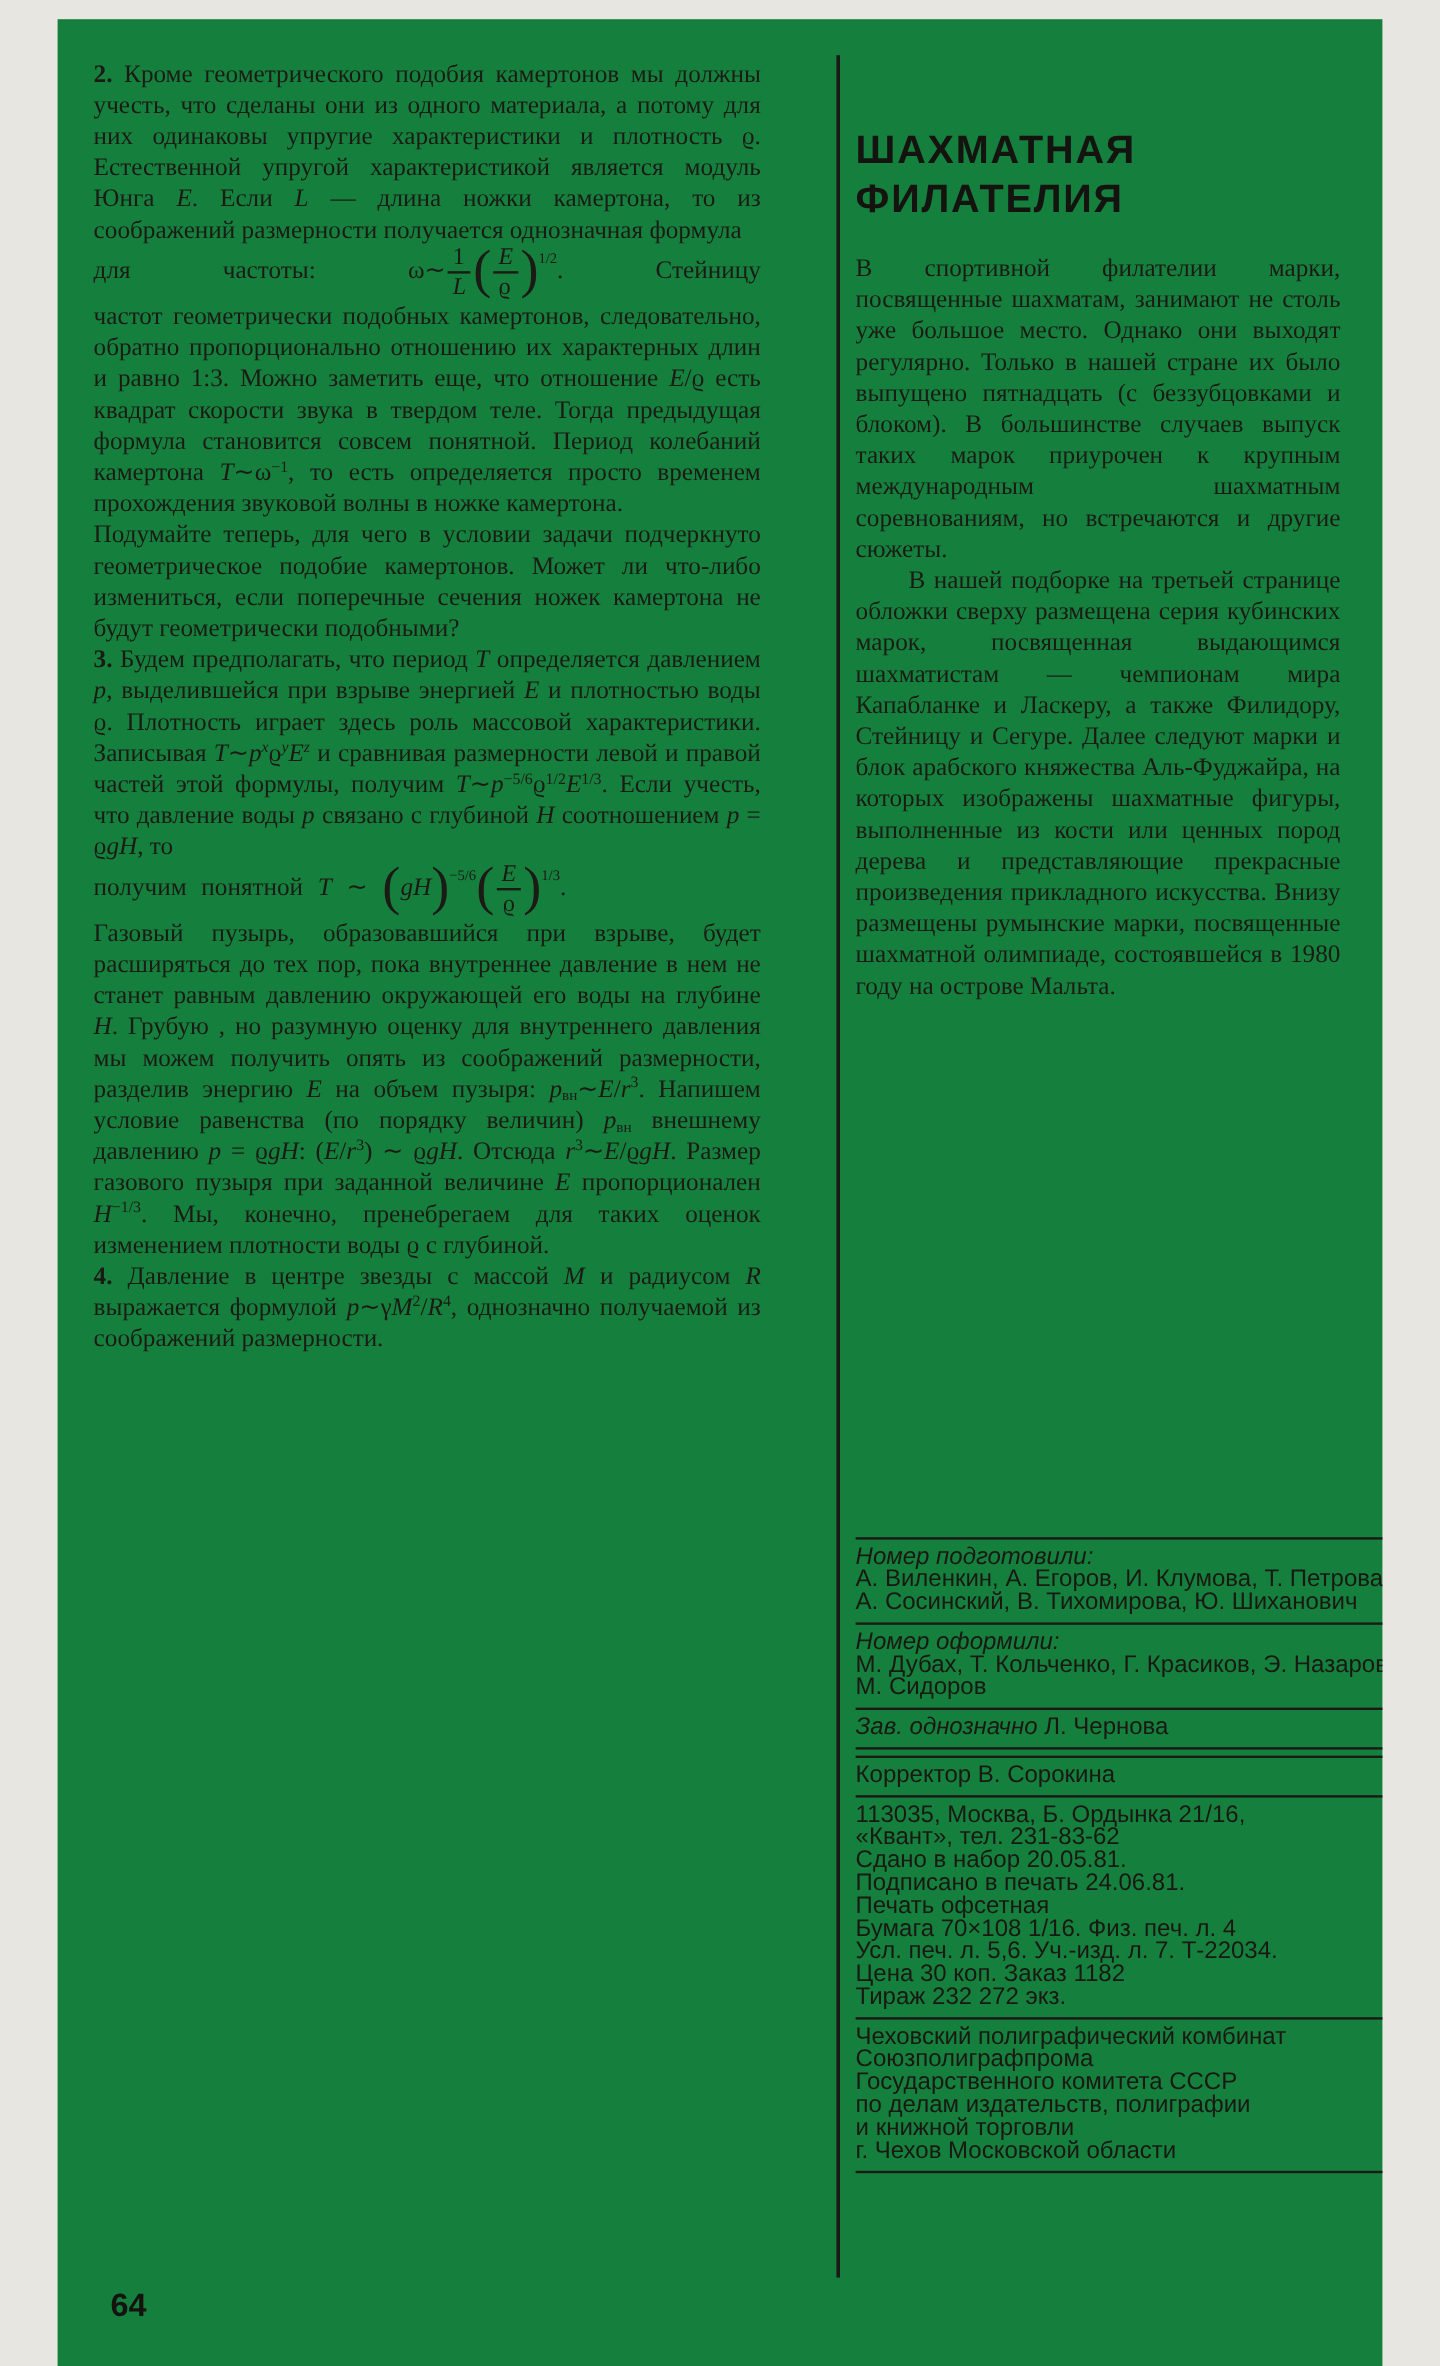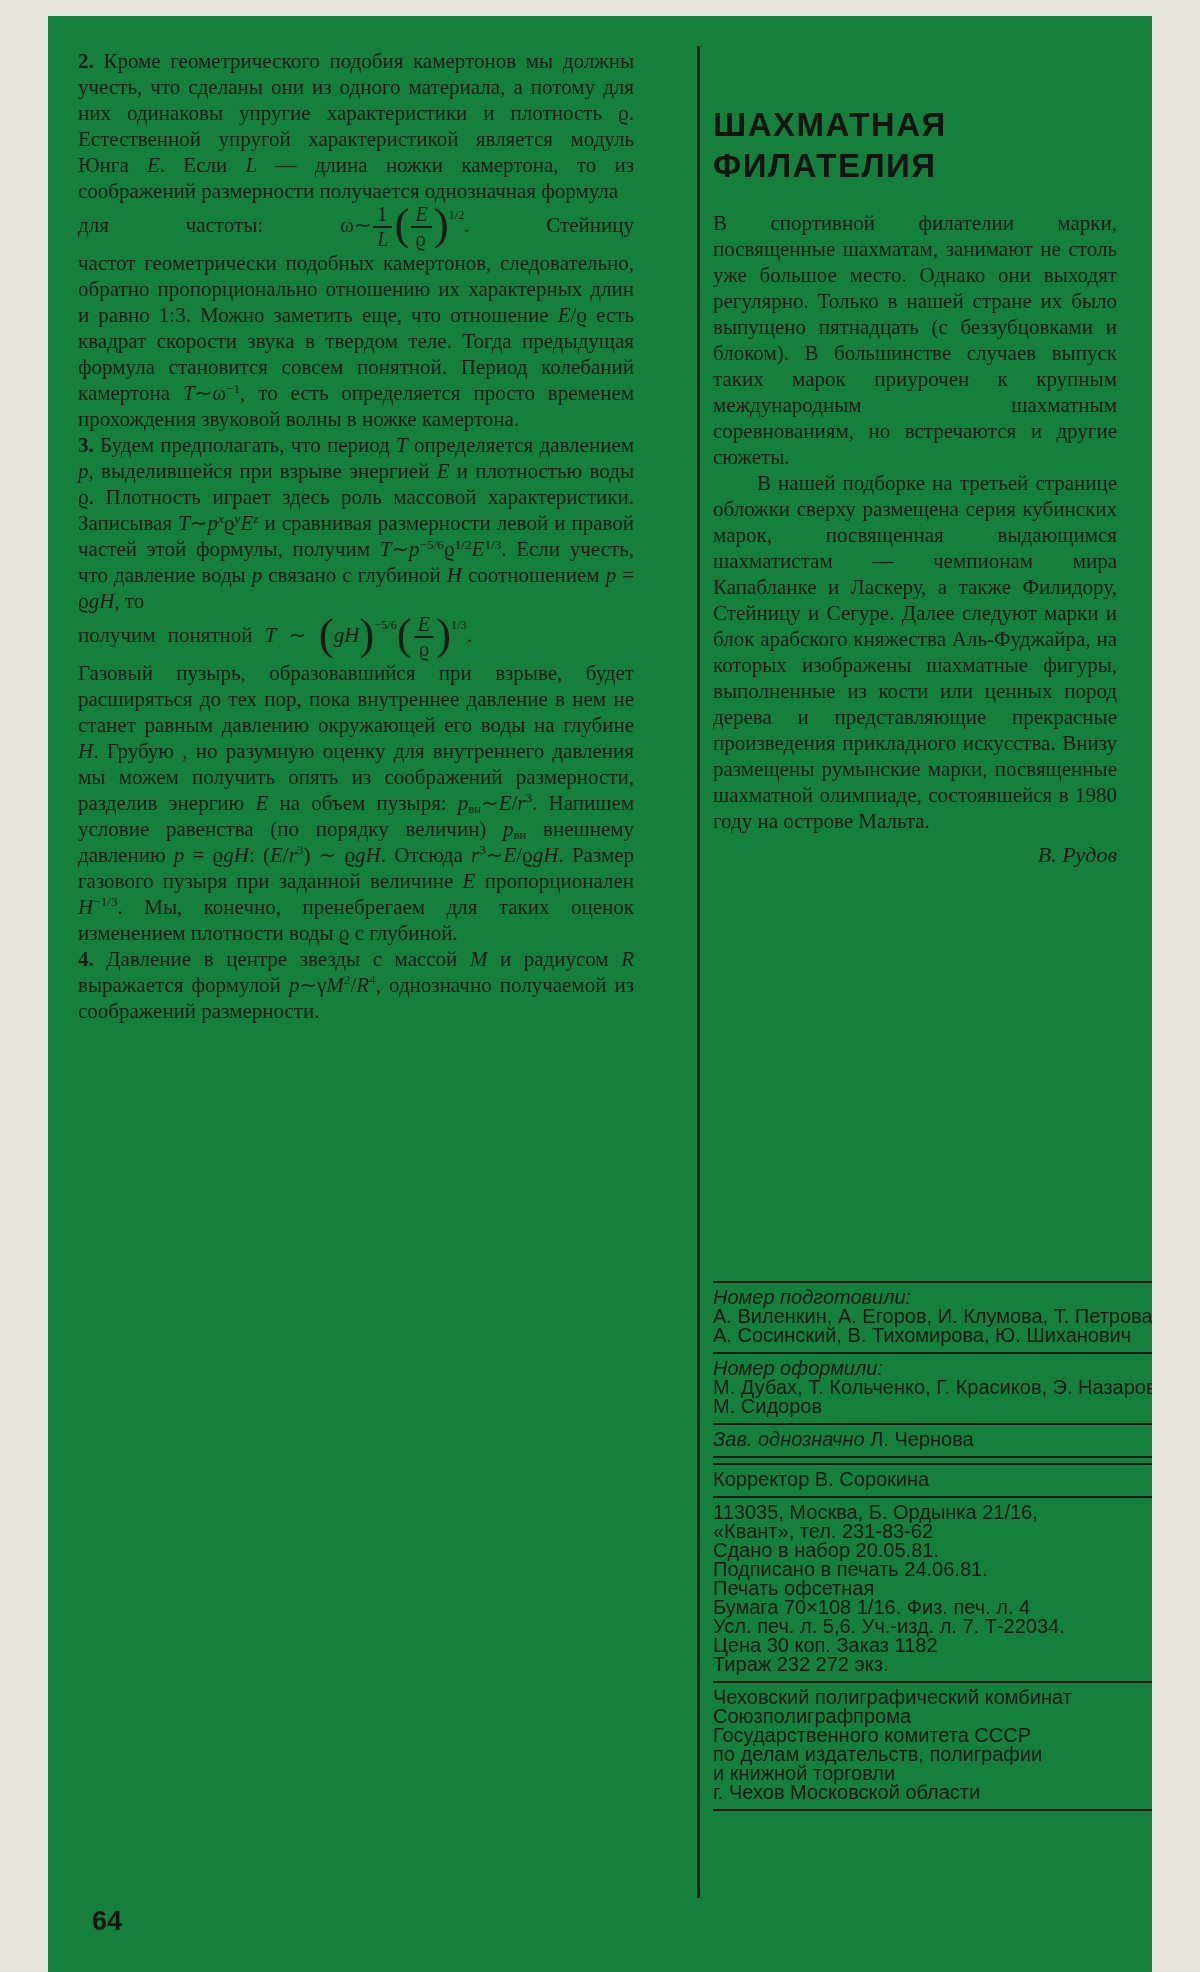--- a/index.html
+++ b/index.html
@@ -64,36 +64,36 @@
 </style>
 </head>
 <body>
 
 <div class="page">
 
   <div class="col-left">
     <p class="just"><span class="b">2. </span><span>Кроме геометрического подобия камертонов мы должны учесть, что сделаны они из одного материала, а потому для них одинаковы упругие характеристики и плотность ϱ. Естественной упругой характеристикой является модуль Юнга </span><span class="mi">E</span><span>. Если </span><span class="mi">L</span><span> — длина ножки камертона, то из соображений размерности получается однозначная формула</span></p>
     <p class="formula-line"><span>для частоты:</span><span> </span><span>ω∼</span><span class="frac"><span class="fn">1</span><span class="fd mi">L</span></span><span class="bigp">(</span><span class="frac"><span class="fn mi">E</span><span class="fd">ϱ</span></span><span class="bigp">)</span><sup>1/2</sup><span>. </span><span>Стейницу</span></p>
     <p class="just"><span>частот геометрически подобных камертонов, следовательно, обратно пропорционально отношению их характерных длин и равно 1:3. Можно заметить еще, что отношение </span><span class="mi">E</span><span>/ϱ есть квадрат скорости звука в твердом теле. Тогда предыдущая формула становится совсем понятной. Период колебаний камертона </span><span class="mi">T</span><span>∼ω</span><sup>−1</sup><span>, то есть определяется просто временем прохождения звуковой волны в ножке камертона.</span></p>
+    <p class="just"><span>Подумайте теперь, для чего в условии задачи подчеркнуто геометрическое подобие камертонов. Может ли что-либо измениться, если поперечные сечения ножек камертона не будут геометрически подобными?</span></p>
     <p class="just"><span class="b">3. </span><span>Будем предполагать, что период </span><span class="mi">T</span><span> определяется давлением </span><span class="mi">p</span><span>, выделившейся при взрыве энергией </span><span class="mi">E</span><span> и плотностью воды ϱ. Плотность играет здесь роль массовой характеристики. Записывая </span><span class="mi">T</span><span>∼</span><span class="mi">p</span><sup class="mi">x</sup><span>ϱ</span><sup class="mi">y</sup><span class="mi">E</span><sup class="mi">z</sup><span> и сравнивая размерности левой и правой частей этой формулы, получим </span><span class="mi">T</span><span>∼</span><span class="mi">p</span><sup>−5/6</sup><span>ϱ</span><sup>1/2</sup><span class="mi">E</span><sup>1/3</sup><span>. Если учесть, что давление воды </span><span class="mi">p</span><span> связано с глубиной </span><span class="mi">H</span><span> соотношением </span><span class="mi">p</span><span> = ϱ</span><span class="mi">gH</span><span>, то</span></p>
     <p class="formula-left"><span>получим понятной </span><span class="mi">T</span><span> ∼ </span><span class="bigp">(</span><span class="mi">gH</span><span class="bigp">)</span><sup>−5/6</sup><span class="bigp">(</span><span class="frac"><span class="fn mi">E</span><span class="fd">ϱ</span></span><span class="bigp">)</span><sup>1/3</sup><span>.</span></p>
     <p class="just"><span>Газовый пузырь, образовавшийся при взрыве, будет расширяться до тех пор, пока внутреннее давление в нем не станет равным давлению окружающей его воды на глубине </span><span class="mi">H</span><span>. Грубую , но разумную оценку для внутреннего давления мы можем получить опять из соображений размерности, разделив энергию </span><span class="mi">E</span><span> на объем пузыря: </span><span class="mi">p</span><sub>вн</sub><span>∼</span><span class="mi">E</span><span>/</span><span class="mi">r</span><sup>3</sup><span>. Напишем условие равенства (по порядку величин) </span><span class="mi">p</span><sub>вн</sub><span> внешнему давлению </span><span class="mi">p</span><span> = ϱ</span><span class="mi">gH</span><span>: (</span><span class="mi">E</span><span>/</span><span class="mi">r</span><sup>3</sup><span>) ∼ ϱ</span><span class="mi">gH</span><span>. Отсюда </span><span class="mi">r</span><sup>3</sup><span>∼</span><span class="mi">E</span><span>/ϱ</span><span class="mi">gH</span><span>. Размер газового пузыря при заданной величине </span><span class="mi">E</span><span> пропорционален </span><span class="mi">H</span><sup>−1/3</sup><span>. Мы, конечно, пренебрегаем для таких оценок изменением плотности воды ϱ с глубиной.</span></p>
     <p class="just"><span class="b">4. </span><span>Давление в центре звезды с массой </span><span class="mi">M</span><span> и радиусом </span><span class="mi">R</span><span> выражается формулой </span><span class="mi">p</span><span>∼γ</span><span class="mi">M</span><sup>2</sup><span>/</span><span class="mi">R</span><sup>4</sup><span>, однозначно получаемой из соображений размерности.</span></p>
   </div>
 
   <div class="divider"></div>
 
   <div class="col-right">
     <h1 class="article-title">
       <span>ШАХМАТНАЯ</span><br>
       <span>ФИЛАТЕЛИЯ</span>
     </h1>
     <p class="rjust">В спортивной филателии марки, посвященные шахматам, занимают не столь уже большое место. Однако они выходят регулярно. Только в нашей стране их было выпущено пятнадцать (с беззубцовками и блоком). В большинстве случаев выпуск таких марок приурочен к крупным международным шахматным соревнованиям, но встречаются и другие сюжеты.</p>
     <p class="rjust indent">В нашей подборке на третьей странице обложки сверху размещена серия кубинских марок, посвященная выдающимся шахматистам — чемпионам мира Капабланке и Ласкеру, а также Филидору, Стейницу и Сегуре. Далее следуют марки и блок арабского княжества Аль-Фуджайра, на которых изображены шахматные фигуры, выполненные из кости или ценных пород дерева и представляющие прекрасные произведения прикладного искусства. Внизу размещены румынские марки, посвященные шахматной олимпиаде, состоявшейся в 1980 году на острове Мальта.</p>
-    <div class="author">В. Рудов</div>
 
     <div class="credits">
       <div class="rule"></div>
       <div class="credit"><span class="mi">Номер подготовили:</span><br><span>А. Виленкин, А. Егоров, И. Клумова, Т. Петрова,</span><br><span>А. Сосинский, В. Тихомирова, Ю. Шиханович</span></div>
       <div class="rule"></div>
       <div class="credit"><span class="mi">Номер оформили:</span><br><span>М. Дубах, Т. Кольченко, Г. Красиков, Э. Назаров,</span><br><span>М. Сидоров</span></div>
       <div class="rule"></div>
       <div class="credit"><span class="mi">Зав. однозначно </span><span>Л. Чернова</span></div>
       <div class="rule"></div>
       <div class="rule"></div>

